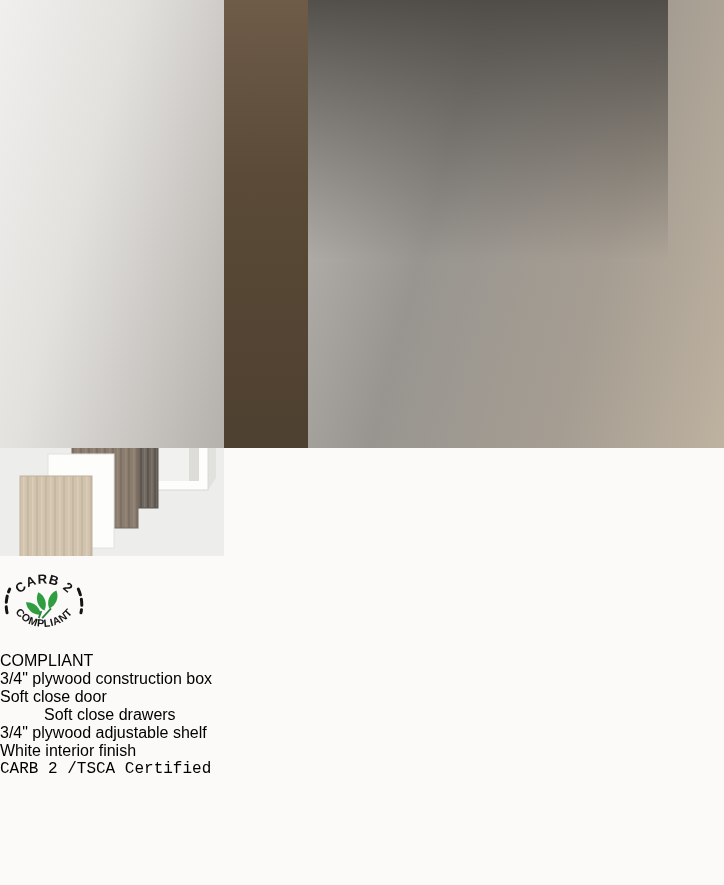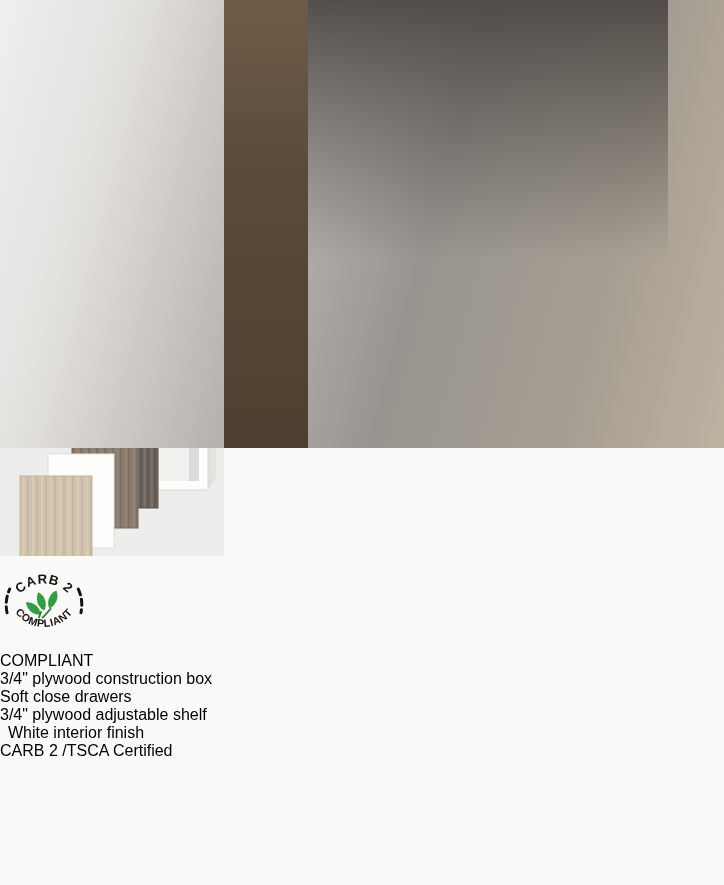--- a/index.html
+++ b/index.html
@@ -280,18 +280,19 @@
         <line x1="47" y1="58" x2="44" y2="66" stroke="#27843a" stroke-width="2"></line>
         <line x1="58" y1="55" x2="48" y2="66" stroke="#27843a" stroke-width="2"></line>
       </svg>
     </div>
     <div class="tsca-badge">
       <div class="tsca-l3">COMPLIANT</div>
     </div>
   </div>
 
   <div class="caption" style="left:2px;top:630px;">3/4" plywood construction box</div>
-  <div class="caption" style="left:487px;top:630px;">Soft close drawers</div>
+  <div class="caption" style="left:246px;top:630px;">Soft close door</div>
+  <div class="caption" style="left:487px;top:630px;padding-left:44px;">Soft close drawers</div>
   <div class="caption" style="left:2px;top:853px;">3/4" plywood adjustable shelf</div>
-  <div class="caption" style="left:256px;top:853px;margin-left:8px;">White interior finish</div>
-  <div class="caption" style="left:487px;top:853px;">CARB 2 /TSCA Certified</div>
+  <div class="caption" style="left:256px;top:853px;">White interior finish</div>
+  <div class="caption" style="left:487px;top:853px;font-family:Liberation Mono, monospace;">CARB 2 /TSCA Certified</div>
 
 </div>
 
 </body></html>

